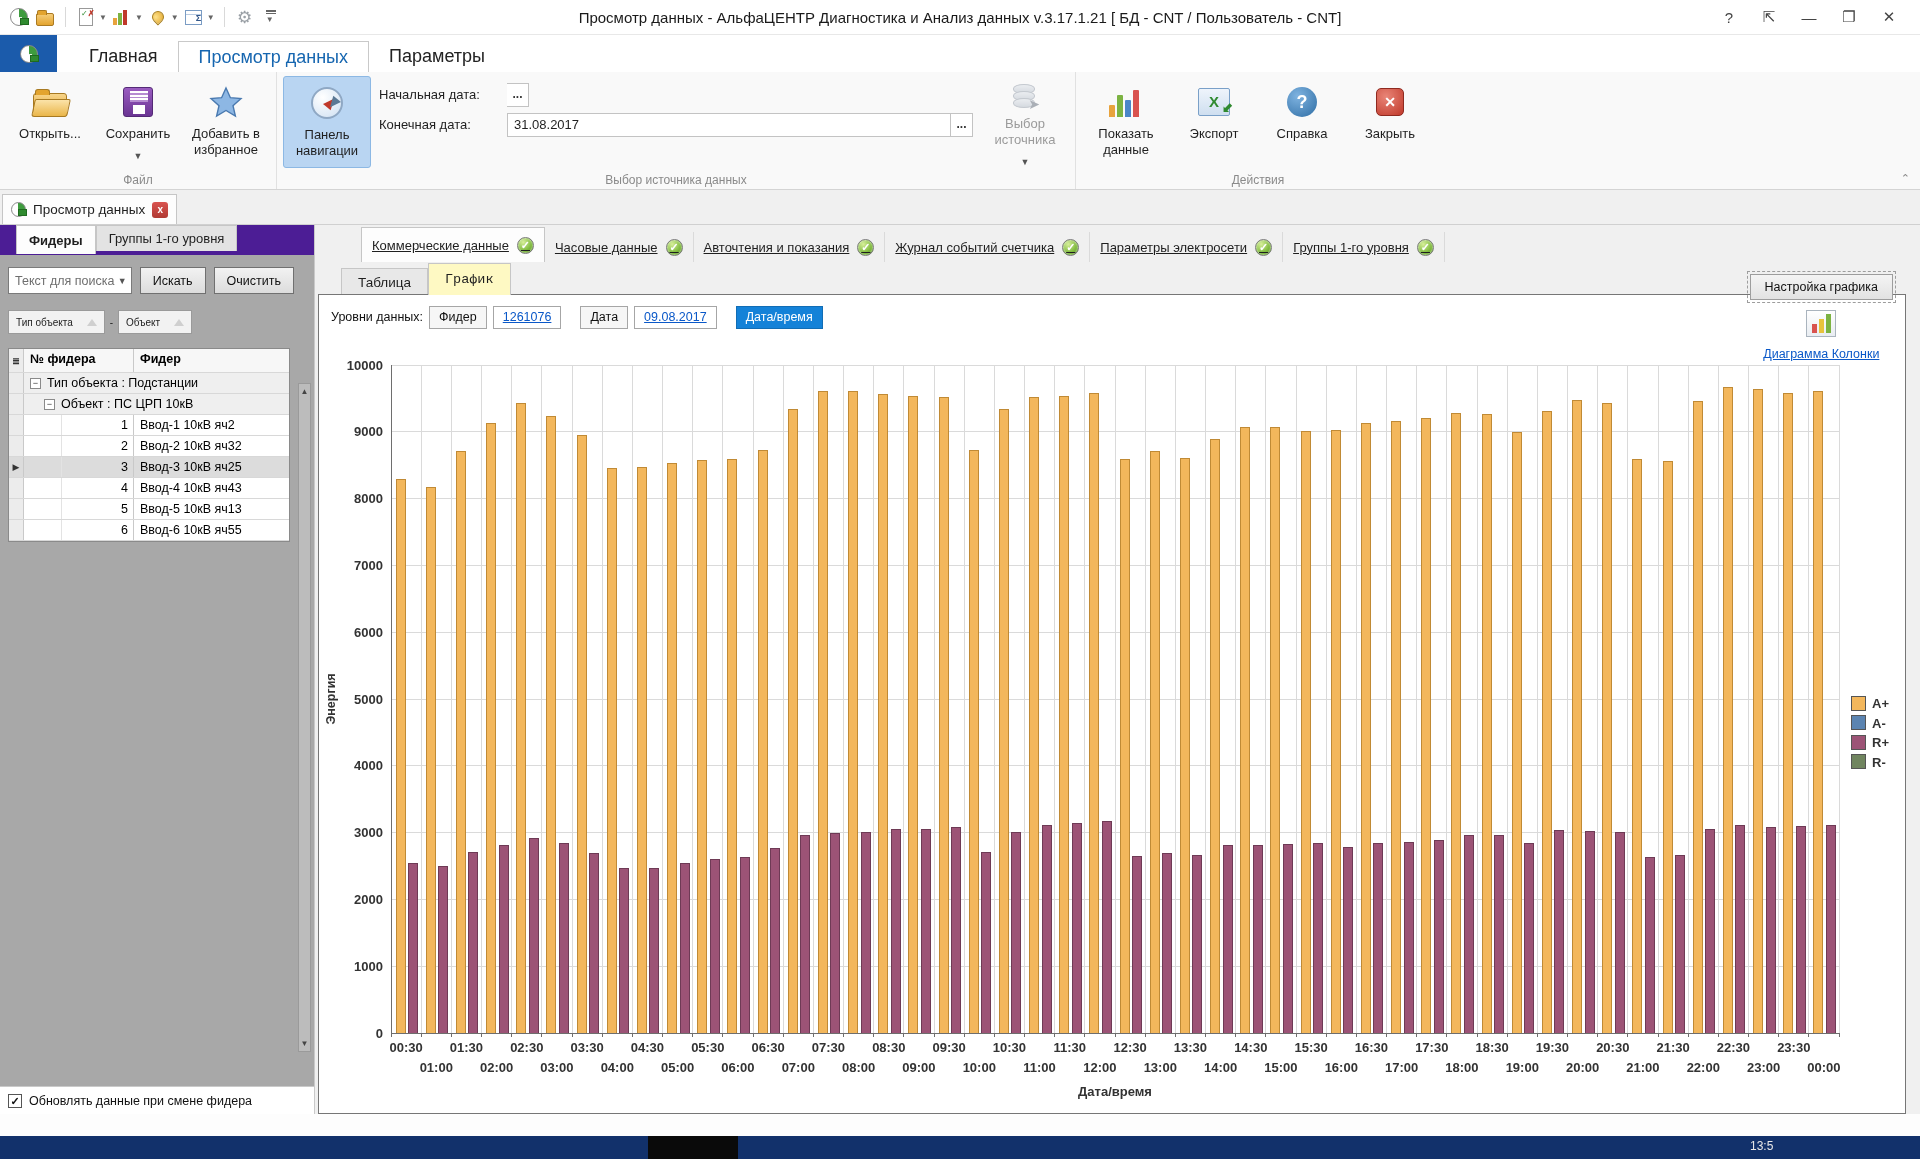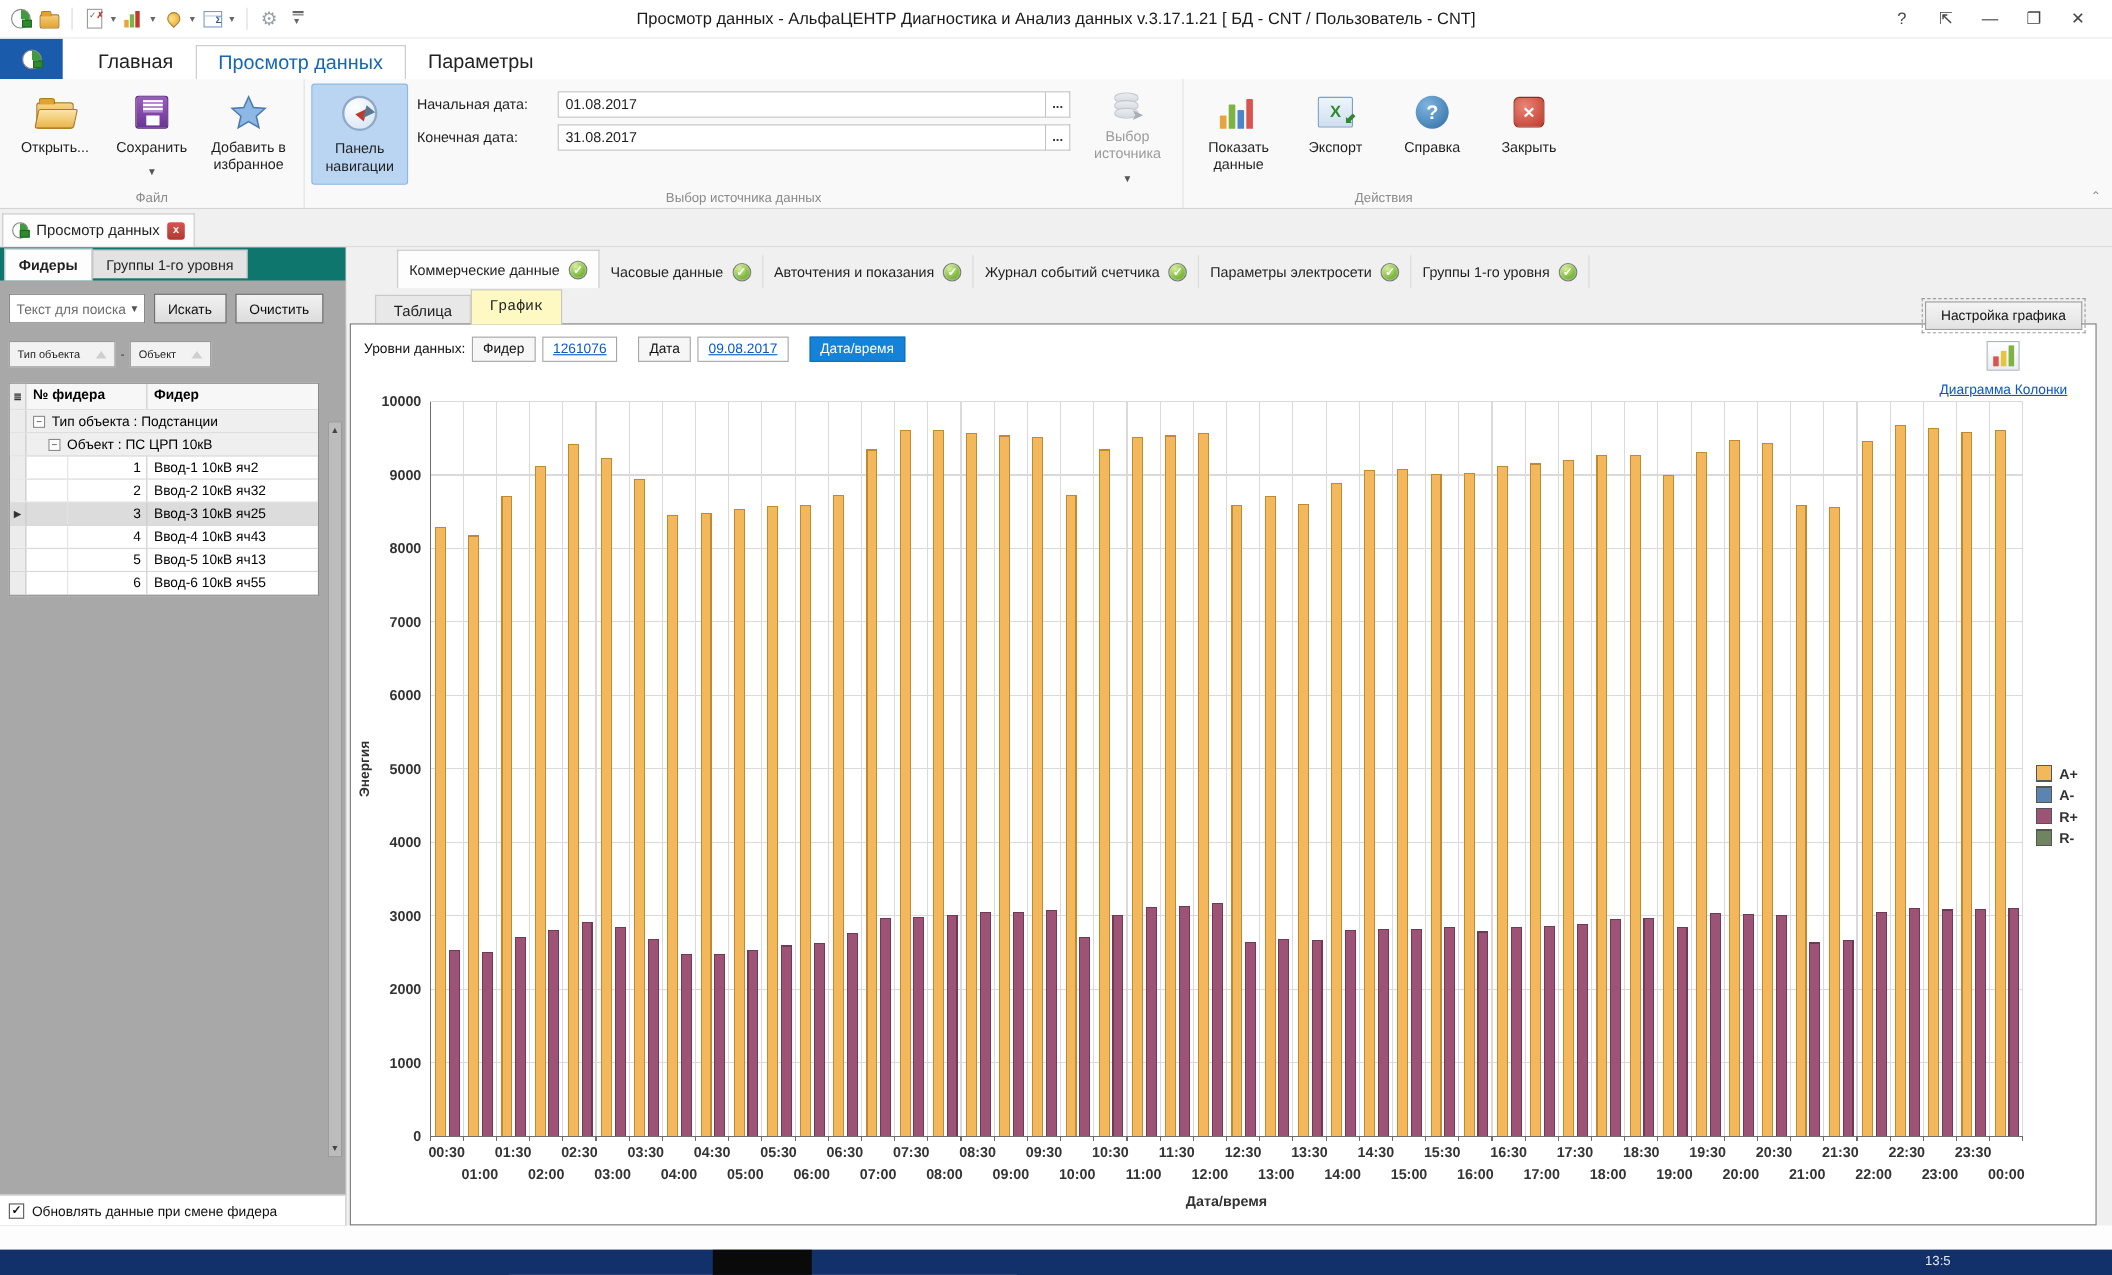--- a/index.html
+++ b/index.html
@@ -85,21 +85,21 @@
   .doctabs { height:35px; background:#f0f0f0; border-bottom:1px solid #d0d0d0; display:flex; align-items:flex-end; padding-left:2px; }
   .doctab { height:30px; background:#fdfdfd; border:1px solid #c6c6c6; border-bottom:none; display:flex; align-items:center; gap:7px; padding:0 8px 0 8px; font-size:13.5px; color:#1f1f1f; }
   .doctab .pie { width:15px; height:15px; }
   .tab-close { width:16px; height:16px; background:linear-gradient(#d9534f,#b03a33); border-radius:3px; color:#fff; font-size:10px; font-weight:bold; display:flex; align-items:center; justify-content:center; }
 
   
   .main { flex:1; display:flex; min-height:0; background:#f0f0f0; }
 
   
   .sidebar { width:315px; display:flex; flex-direction:column; border-right:1px solid #c9c9c9; position:relative; background:#a8a8a8; }
-  .side-tabs { height:30px; background:#0f766e; display:flex; align-items:center; padding-left:4px; }
+  .side-tabs { height:30px; background:#4c1d95; display:flex; align-items:flex-start; padding-left:16px; }
   .stab { height:26px; padding:0 12px; font-size:13px; display:flex; align-items:center; color:#1f1f1f; background:#e3e3e3; border:1px solid #c6c6c6; border-bottom:none; }
   .stab.active { background:#fdfdfd; height:29px; font-weight:bold; }
   .side-body { flex:1; padding:12px 20px 0 8px; position:relative; }
   .search-row { display:flex; gap:8px; }
   .combo { width:132px; height:27px; background:#fff; border:1px solid #7a7a7a; display:flex; align-items:center; font-size:12.5px; color:#6e6e6e; padding:0 4px 0 6px; }
   .combo .arr { margin-left:auto; font-size:9px; color:#555; }
   .btn-sm { height:27px; padding:0 12px; background:linear-gradient(#f2f2f2,#dcdcdc); border:1px solid #707070; font-size:12.5px; color:#111; }
   .chips { display:flex; align-items:center; gap:5px; margin-top:16px; font-size:10px; color:#222; }
   .chip { height:24px; background:#f2f2f2; border:1px solid #9a9a9a; display:flex; align-items:center; gap:14px; padding:0 7px; }
   .tri { width:0; height:0; border-left:5px solid transparent; border-right:5px solid transparent; border-bottom:7px solid #cfcfcf; }
@@ -118,21 +118,21 @@
   .tleaf.selected { background:#dcdcdc; }
   .tleaf.selected .ind { background:#dcdcdc; }
   .side-scroll { position:absolute; right:3px; top:128px; bottom:34px; width:13px; background:#bcbcbc; border:1px solid #9a9a9a; display:flex; flex-direction:column; justify-content:space-between; align-items:center; padding:3px 0; }
   .side-scroll span { font-size:8px; color:#444; }
   .side-footer { height:28px; background:#fff; border-top:1px solid #c9c9c9; display:flex; align-items:center; gap:7px; padding-left:8px; font-size:12.5px; color:#111; }
   .cb { width:14px; height:14px; background:#fff; border:1px solid #555; font-size:11px; line-height:12px; text-align:center; color:#111; font-weight:bold; }
 
   
   .content { flex:1; display:flex; flex-direction:column; min-width:0; background:#f0f0f0; position:relative; }
   .data-tabs { height:37px; display:flex; align-items:flex-end; padding-left:46px; background:#f0f0f0; }
-  .dtab { height:30px; display:flex; align-items:center; gap:8px; padding:0 10px; font-size:13px; color:#1f1f1f; border-right:1px solid #dadada; }
+  .dtab { height:30px; display:flex; align-items:center; gap:8px; padding:0 10px; font-size:13px; color:#1f1f1f; border-right:1px solid #dadada;text-decoration:underline; }
   .dtab.active { background:#fdfdfd; border:1px solid #c6c6c6; border-bottom:none; height:35px; }
   .gcheck { width:17px; height:17px; border-radius:50%; background:radial-gradient(circle at 35% 28%,#d7ef9a,#7cb83a 60%,#4f8d17); border:1px solid #7a7a7a; color:#fff; font-size:11px; font-weight:bold; display:flex; align-items:center; justify-content:center; box-shadow:inset 0 0 2px #fff; }
   .view-tabs { height:33px; display:flex; align-items:flex-end; padding-left:26px; background:#f0f0f0; }
   .vtab { height:27px; padding:0 16px; display:flex; align-items:center; font-size:13.5px; background:#e8e8e8; border:1px solid #c6c6c6; border-bottom:none; color:#1f1f1f; }
   .vtab.active { background:#fef9c3; height:32px; z-index:2;font-family:Liberation Mono, monospace; }
   .panel { flex:1; margin:0 14px 0 3px; border:1px solid #767676; background:#fff; display:flex; flex-direction:column; min-height:0; margin-top:-1px; }
   .chart-toolbar { height:44px; display:flex; align-items:center; padding:0 12px; gap:6px; font-size:12.5px; color:#111; }
   .seg { height:23px; display:flex; align-items:center; padding:0 9px; border:1px solid #a6a6a6; background:#f6f6f6; }
   .seg.link { background:#fff; color:#0a58c8; text-decoration:underline; }
   .seg.active { background:#1482d8; border-color:#116db5; color:#fff; text-decoration:none; }
@@ -245,21 +245,20 @@
     <div class="rgroup">
       <div class="bigbtn active">
         <span class="bicon">
             <span class="compass"></span>
           </span>
         <span>Панель навигации</span>
       </div>
       <div class="fieldblock">
         <div class="frow">
           <span class="flabel">Начальная дата:</span>
-          <span class="finput">01.08.2017</span>
           <span class="dots-btn">...</span>
         </div>
         <div class="frow">
           <span class="flabel">Конечная дата:</span>
           <span class="finput">31.08.2017</span>
           <span class="dots-btn">...</span>
         </div>
       </div>
       <div class="bigbtn disabled">
         <span class="bicon">

